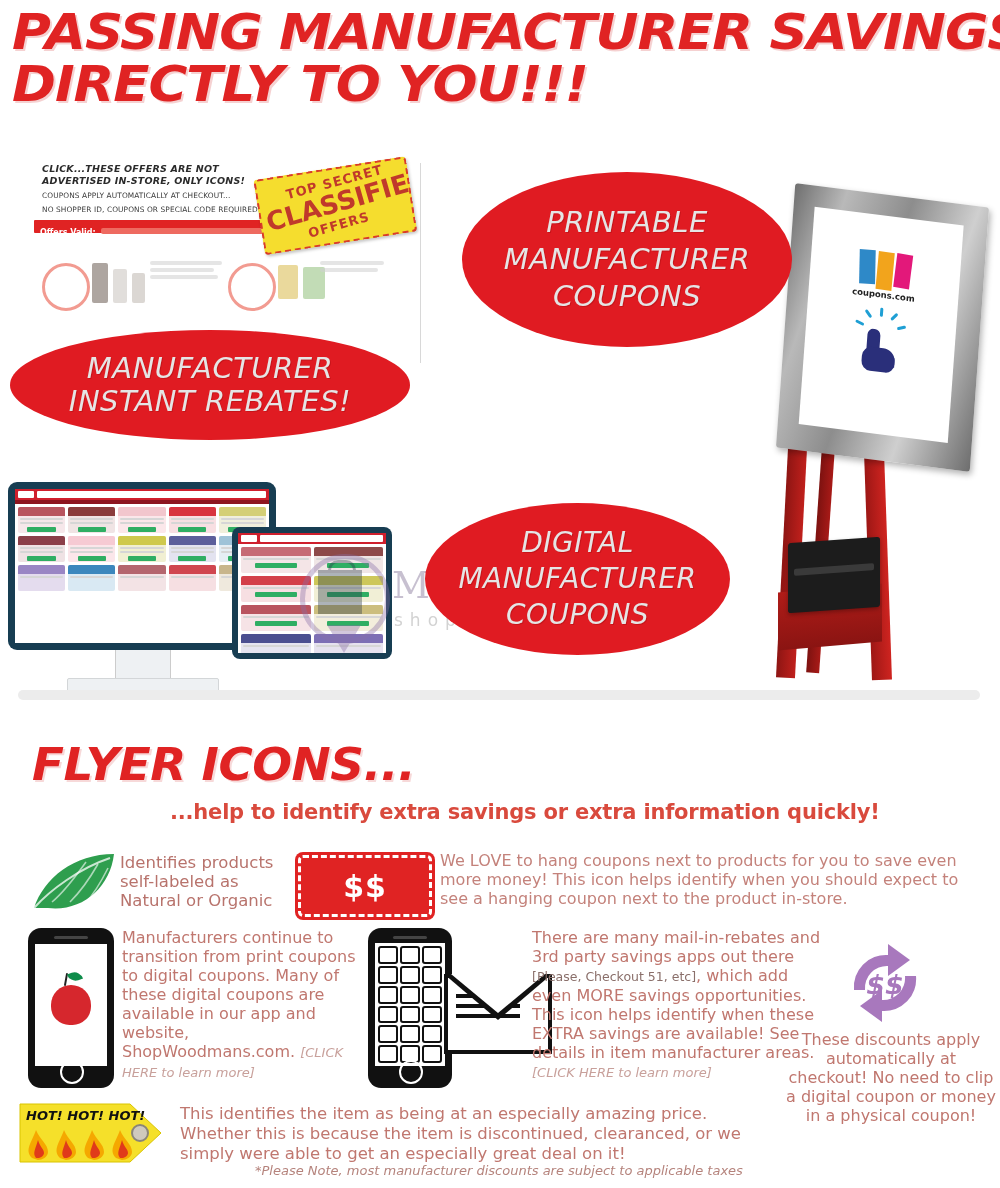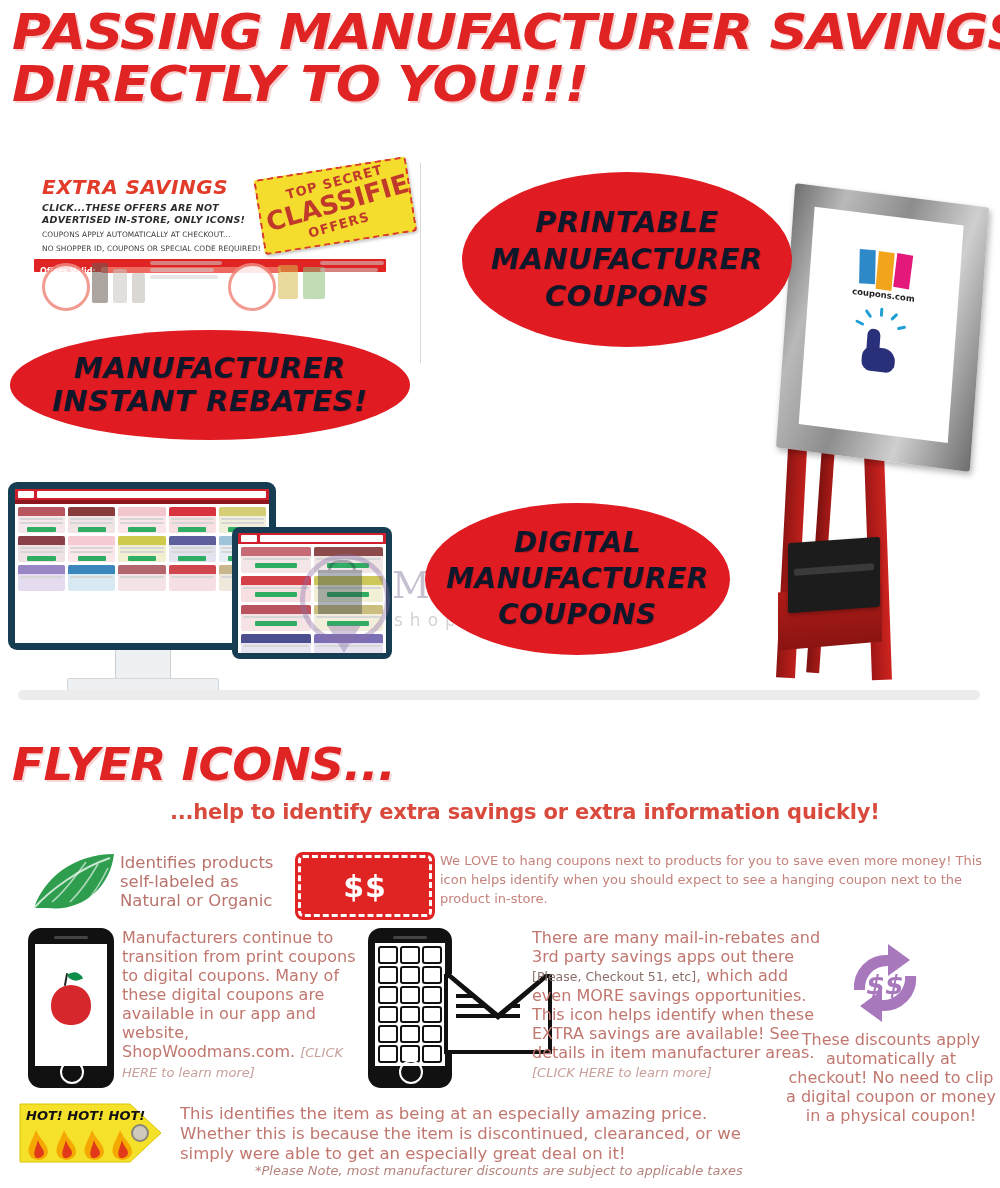--- a/index.html
+++ b/index.html
@@ -50,21 +50,21 @@
   #top-secret .ts1{position:absolute;left:28px;top:5px;font-size:13px;
     font-weight:bold;color:#c0392b;transform:rotate(-6deg);letter-spacing:1px;}
   #top-secret .ts2{position:absolute;left:4px;top:17px;font-size:26px;
     font-weight:bold;color:#c0392b;transform:rotate(-7deg);letter-spacing:0px;}
   #top-secret .ts3{position:absolute;left:44px;top:48px;font-size:13px;
     font-weight:bold;color:#c0392b;transform:rotate(-7deg);letter-spacing:1px;}
 
   
   .oval{background:#e01b22;border-radius:50%;display:flex;
     align-items:center;justify-content:center;text-align:center;}
-  .oval .ov-txt{color:#0f172a;font-weight:bold;font-style:italic;
+  .oval .ov-txt{color:#e5e5e5;font-weight:normal;font-style:italic;
     letter-spacing:.5px;text-shadow:1px 1px 0 rgba(120,0,0,.25);}
 
   #oval-rebates{left:10px;top:330px;width:400px;height:110px;}
   #oval-rebates .ov-txt{font-size:29px;line-height:33px;}
 
   #oval-printable{left:462px;top:172px;width:330px;height:175px;}
   #oval-printable .ov-txt{font-size:29px;line-height:37px;}
 
   #oval-digital{left:425px;top:503px;width:305px;height:152px;}
   #oval-digital .ov-txt{font-size:28px;line-height:36px;}
@@ -141,38 +141,38 @@
   #wm-bag:before{content:"";position:absolute;left:10px;top:-10px;width:22px;height:14px;
     border:3px solid #2b3b4a;border-bottom:none;border-radius:10px 10px 0 0;}
   #wm-t1{position:absolute;left:92px;top:16px;font-size:37px;color:#6f5d86;
     font-family:"DejaVu Serif","Liberation Serif",serif;letter-spacing:1px;}
   #wm-t2{position:absolute;left:94px;top:62px;font-size:17px;color:#8b8b8b;
     letter-spacing:7px;}
 
   #divider{left:18px;top:690px;width:962px;height:10px;background:#ececec;border-radius:5px;}
 
   
-  #flyer-icons-h{left:12px;top:738px;}
+  #flyer-icons-h{left:32px;top:738px;}
   #flyer-icons-h .fi-title{font-size:45px;font-weight:bold;font-style:italic;
     color:#e02323;letter-spacing:-.5px;text-shadow:2px 2px 0 rgba(200,0,0,.15);
     transform:scaleX(1.04);transform-origin:left center;}
   #flyer-icons-sub{left:170px;top:800px;font-size:21px;font-weight:bold;
     color:#d94a3d;letter-spacing:-.2px;}
 
   
   .blurb{color:#c07a72;line-height:1.12;}
 
   #leaf-icon{left:30px;top:852px;width:86px;height:62px;}
   #leaf-text{left:120px;top:853px;width:180px;font-size:16.5px;line-height:19px;color:#b8736c;}
 
   #coupon-icon{left:298px;top:855px;width:128px;height:56px;background:#e02323;
     border-radius:5px;border:3px dashed #fff;box-shadow:0 0 0 3px #e02323;
     display:flex;align-items:center;justify-content:center;}
   #coupon-icon span{color:#fff;font-size:30px;font-weight:bold;letter-spacing:1px;}
-  #coupon-text{left:440px;top:851px;width:545px;font-size:13px;line-height:19px;color:#c4827b;}
+  #coupon-text{left:440px;top:851px;width:545px;font-size:16px;line-height:19px;color:#c4827b;}
 
   #phone-apple{left:28px;top:928px;width:86px;height:160px;background:#111;border-radius:13px;}
   #phone-apple .scr{position:absolute;left:7px;top:16px;right:7px;bottom:22px;background:#fff;
     display:flex;align-items:center;justify-content:center;}
   #phone-apple .speaker{position:absolute;left:26px;top:8px;width:34px;height:3px;background:#444;border-radius:2px;}
   #phone-apple .home{position:absolute;left:32px;bottom:4px;width:20px;height:20px;border:2px solid #fff;border-radius:50%;}
   .apple-body{width:40px;height:40px;background:#d6272d;border-radius:50% 50% 46% 46%;position:relative;}
   .apple-body:after{content:"";position:absolute;left:17px;top:-13px;width:14px;height:9px;
     background:#0e8c4a;border-radius:0 12px 0 12px;transform:rotate(-18deg);}
   .apple-body:before{content:"";position:absolute;left:14px;top:-12px;width:2px;height:13px;
@@ -212,21 +212,20 @@
 </style>
 </head>
 <body>
 
 <div class="abs" id="headline">
   <div class="hl-line">PASSING MANUFACTURER SAVINGS</div>
   <div class="hl-line">DIRECTLY TO YOU!!!</div>
 </div>
 
 <div class="abs" id="flyer-sheet">
-  <div class="fs-title">EXTRA SAVINGS</div>
   <div class="fs-sub">CLICK...THESE OFFERS ARE NOT</div>
   <div class="fs-sub">ADVERTISED IN-STORE, ONLY ICONS!</div>
   <div class="fs-fine">COUPONS APPLY AUTOMATICALLY AT CHECKOUT...</div>
   <div class="fs-fine">NO SHOPPER ID, COUPONS OR SPECIAL CODE REQUIRED!</div>
   <div class="fs-bar">
     <span>Offers Valid:</span><i></i>
   </div>
 
   <div class="fs-prod" style="left:22px;top:100px;">
     <div class="fs-circle"></div>

